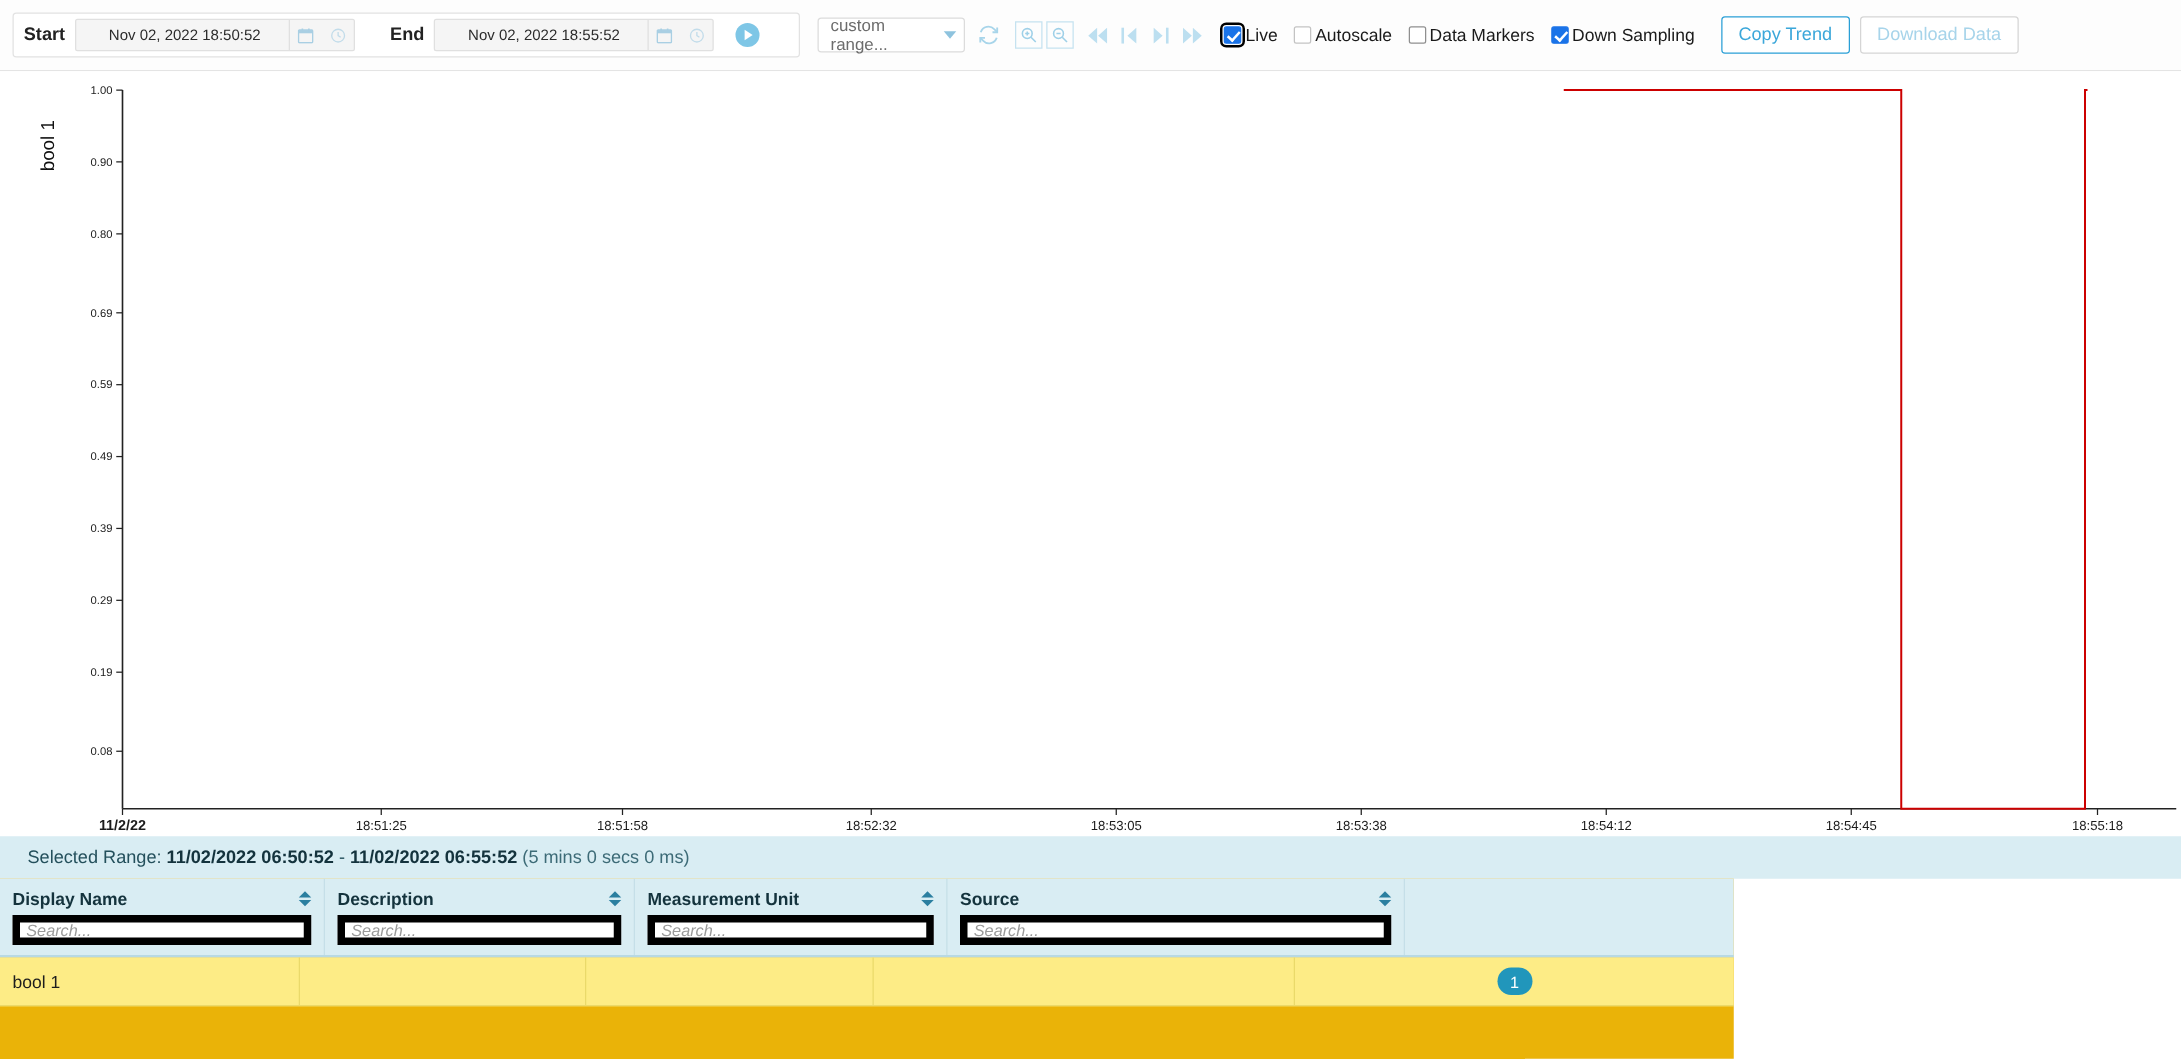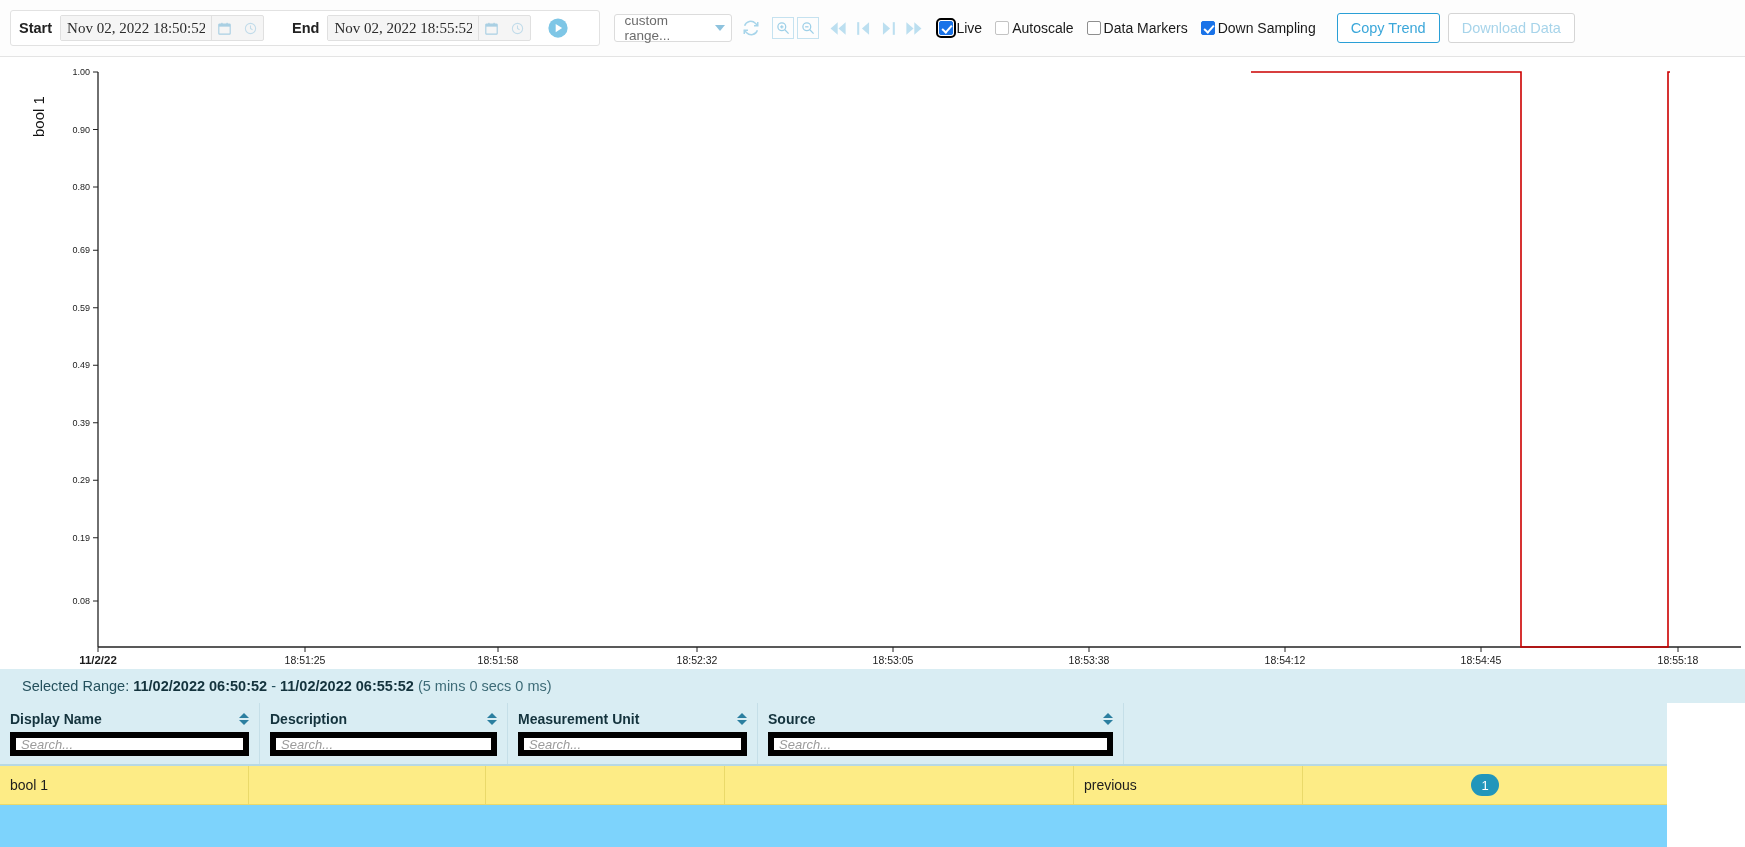--- a/index.html
+++ b/index.html
@@ -29,23 +29,23 @@
     font-size: 14.5px; color: #222; font-weight: bold;
     padding: 0 8px 0 4px;
   }
   .dt-field {
     display: flex; align-items: stretch;
     border: 1px solid #e0e0e0; background: #f5f5f5;
     height: 26px; border-radius: 2px;
   }
   .dt-field input {
     border: 0; background: #f5f5f5;
-    font-family: Liberation Serif, serif;
-    font-size: 15px; color: #2b2b2b;
-    width: 150px; padding: 0 6px; outline: none;
+    font-family: Liberation Sans, sans-serif;
+    font-size: 12px; color: #2b2b2b;
+    width: 150px; padding: 0 6px; outline: none; margin-left: 20px;
   }
   .dt-btn {
     width: 26px; border-left: 1px solid #e0e0e0;
     display: flex; align-items: center; justify-content: center;
     color: #b8d8ea; background: #f5f5f5; cursor: pointer;
   }
   .dt-btn.plain { border-left: 0; background: transparent; }
   .play-btn {
     width: 34px; height: 34px; margin-left: 10px;
     display: flex; align-items: center; justify-content: center;
@@ -140,21 +140,21 @@
     display: flex; align-items: center;
     padding-left: 22px;
   }
   .range-bar .txt { font-size: 14.5px; color: #24505c; }
   .range-bar .txt b { color: #14333d; }
   .range-bar .dur { color: #3d6b77; }
 
   
   .table-wrap {
     position: absolute; top: 703px; left: 0;
-    width: 1667px; height: 144px; background: #7dd3fc;
+    width: 1387px; height: 144px; background: #eab308;
   }
   .thead {
     display: flex; background: #d9edf3;
     border-bottom: 2px solid #b8d9e3;
     height: 63px;
   }
   .th {
     padding: 8px 10px 0 10px;
     border-right: 1px solid #c5dfe8;
     position: relative;
@@ -435,18 +435,17 @@
       </div>
       <input placeholder="Search..." style="">
     </div>
   </div>
 
   <div class="trow">
     <div class="td c1">bool 1</div>
     <div class="td c2"></div>
     <div class="td c3"></div>
     <div class="td c4"></div>
-    <div class="td c5">previous</div>
     <div class="td c6 center" style="border-right:0;">
       <span class="value-pill">1</span>
     </div>
   </div>
 </div>
 
 </body></html>

